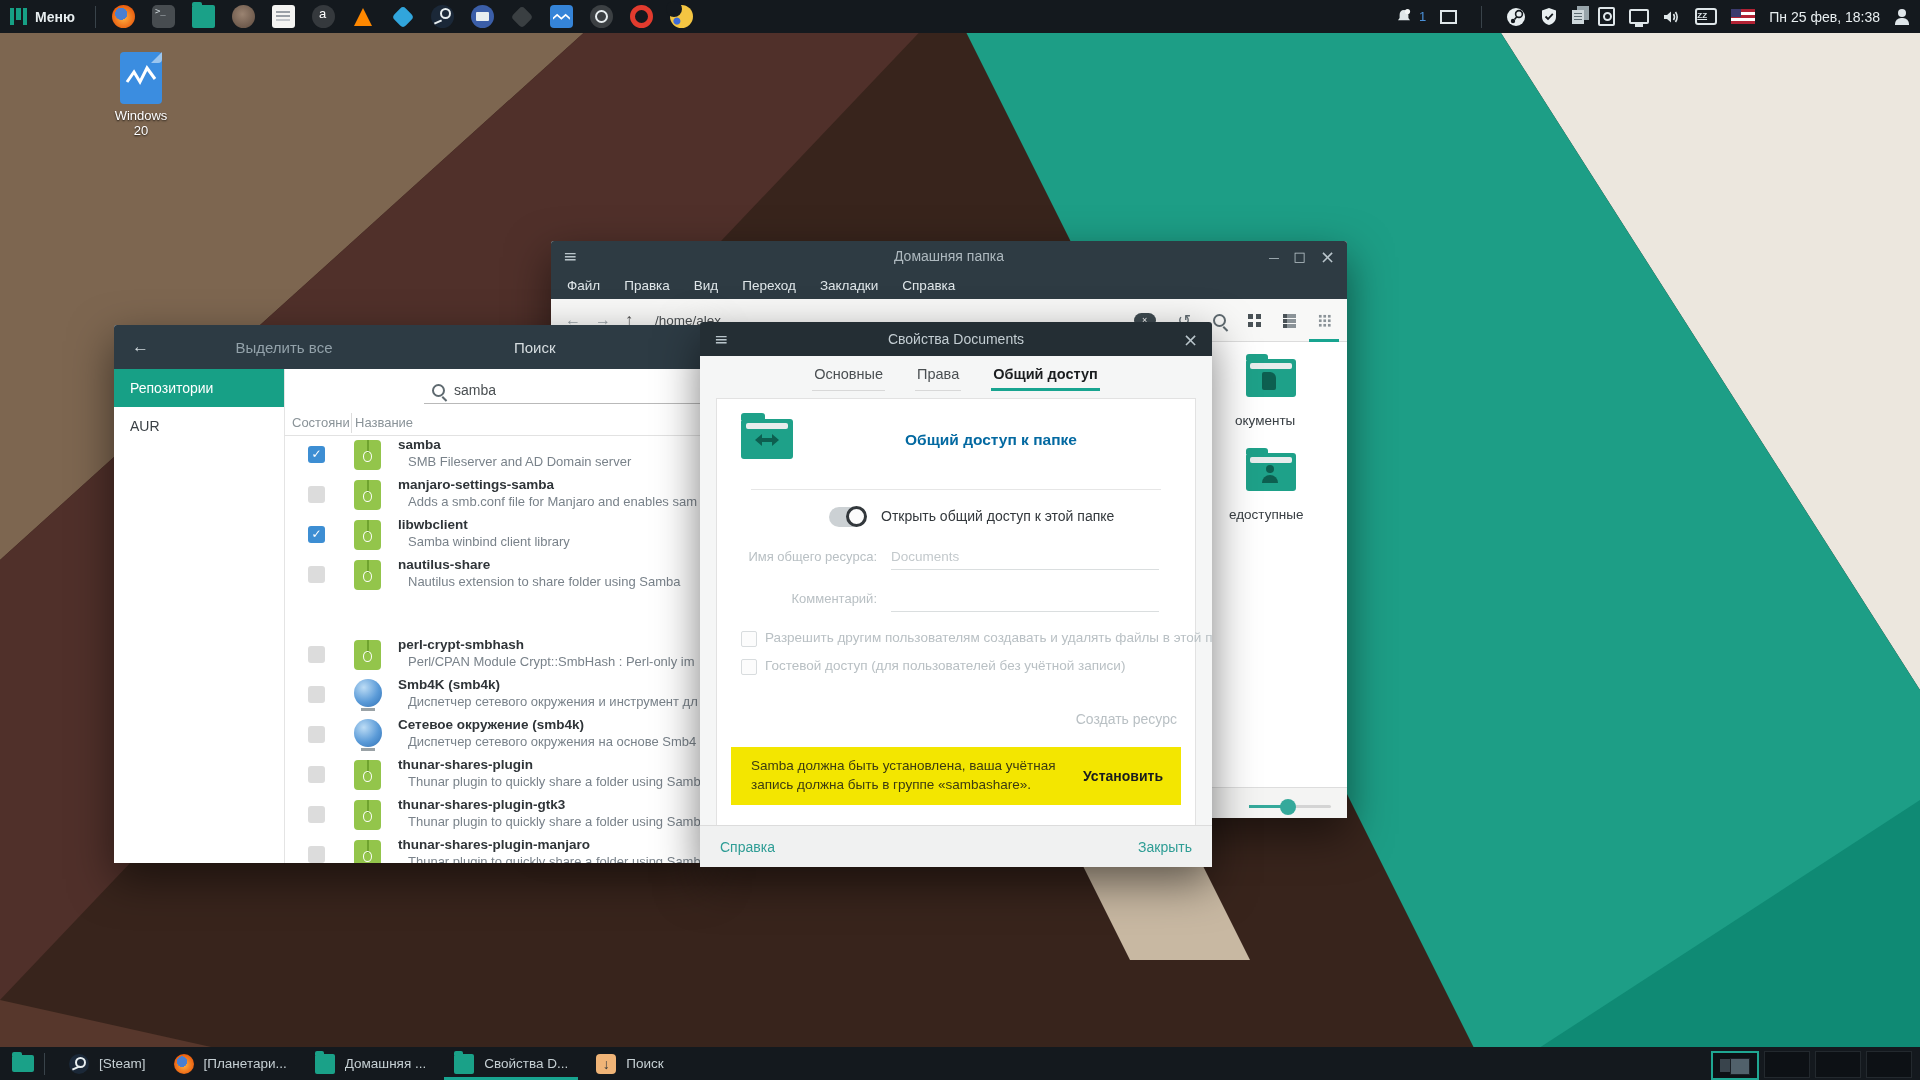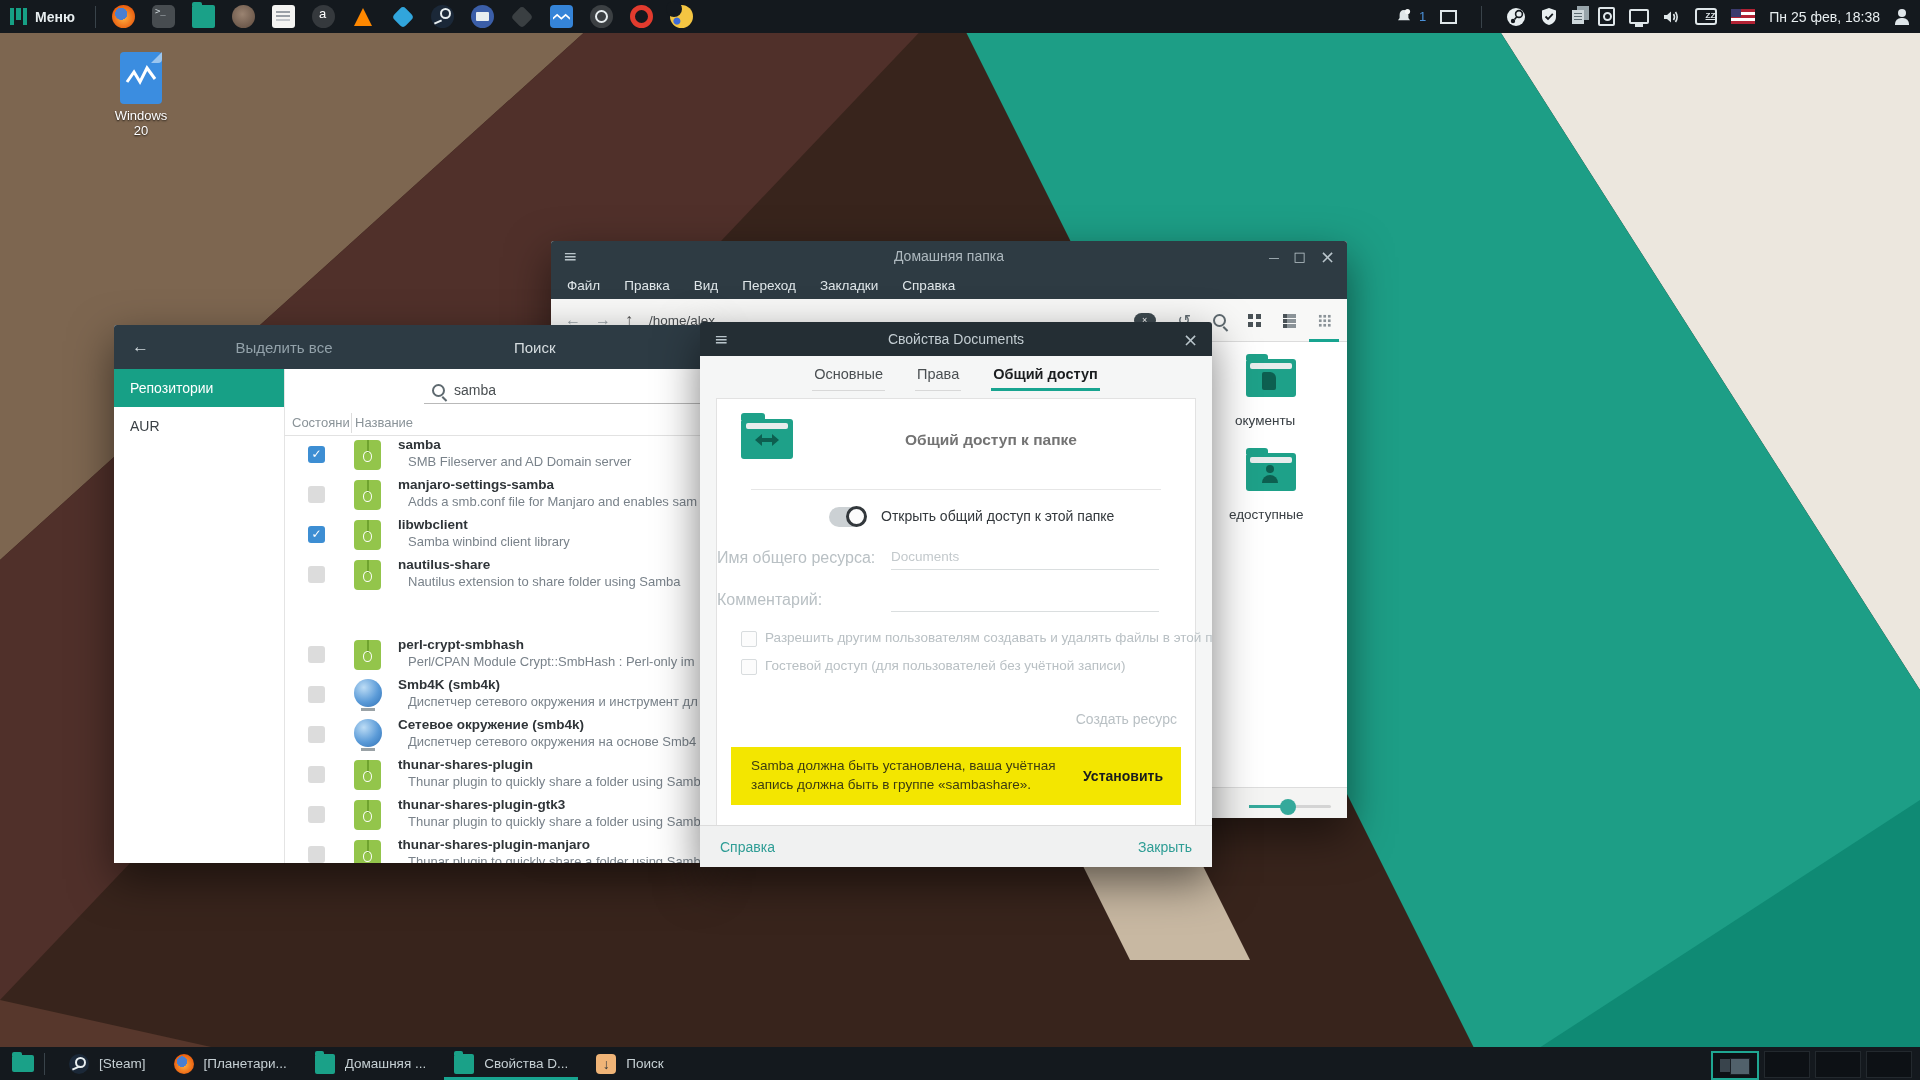--- a/index.html
+++ b/index.html
@@ -65,40 +65,40 @@
   .tray-person::before{content:"";position:absolute;left:4px;top:0;width:8px;height:8px;border-radius:50%;background:#dfe6e9;}
   .tray-person::after{content:"";position:absolute;left:1px;bottom:0;width:14px;height:7px;border-radius:6px 6px 0 0;background:#dfe6e9;}
   .ico-monitor{width:16px;height:11px;border:2px solid #dfe6e9;border-radius:2px;position:relative;}
   .ico-monitor::after{content:"";position:absolute;left:4px;bottom:-5px;width:8px;height:3px;background:#dfe6e9;}
   .ico-disk{width:13px;height:15px;border:2px solid #dfe6e9;border-radius:2px;position:relative;}
   .ico-disk::after{content:"";position:absolute;left:3px;top:3px;width:5px;height:5px;border:2px solid #dfe6e9;border-radius:50%;}
   .ico-notes{width:12px;height:14px;background:#cfd8dc;position:relative;box-shadow:5px -4px 0 #97a4aa;}
   .ico-notes::after{content:"";position:absolute;left:2px;top:3px;width:8px;height:1.5px;background:#5c6b72;box-shadow:0 3px 0 #5c6b72,0 6px 0 #5c6b72;}
   .ico-winstack{width:13px;height:10px;border:2px solid #dfe6e9;position:relative;background:#14191e;}
   .ico-winstack::before{content:"";position:absolute;left:-6px;top:-6px;width:13px;height:10px;border:2px solid #dfe6e9;background:#14191e;z-index:-1;}
-  .ico-zz{width:18px;height:13px;border:2px solid #dfe6e9;border-radius:3px;color:#dfe6e9;font-size:8px;font-weight:bold;text-align:right;line-height:12px;text-decoration:underline;}
+  .ico-zz{width:18px;height:13px;border:2px solid #dfe6e9;border-radius:3px;color:#dfe6e9;font-size:8px;font-weight:bold;text-align:left;line-height:12px;text-decoration:underline;}
   
   .win{position:absolute;box-shadow:0 16px 44px rgba(0,0,0,.5);border-radius:3px 3px 0 0;overflow:hidden;}
   .tbar{position:absolute;left:0;right:0;top:0;display:flex;align-items:center;color:#b9c5cb;}
   .glyph{font-family:"DejaVu Sans",sans-serif;}
   .ham::before{content:"≡";font-size:17px;}
   .wclose::before{content:"×";font-size:18px;}
   .wmin::before{content:"—";font-size:11px;}
   .wmax::before{content:"□";font-size:13px;}
   .magnifier{width:9px;height:9px;border:2px solid #5f6a70;border-radius:50%;position:relative;display:inline-block;}
   .magnifier::after{content:"";position:absolute;left:9px;top:10px;width:6px;height:2px;background:#5f6a70;transform:rotate(45deg);transform-origin:0 0;}
   
   #nemo{left:551px;top:241px;width:796px;height:577px;background:#fff;}
   #nemo .tbar{height:30px;background:#2e3b43;}
   #nemo .title{position:absolute;left:0;right:0;text-align:center;font-size:14px;color:#aeb9bf;}
   .menubar{position:absolute;left:0;right:0;top:30px;height:28px;background:#2e3b43;display:flex;align-items:center;gap:24px;padding-left:16px;color:#dfe6e9;font-size:13.5px;}
   .ntoolbar{position:absolute;left:0;right:0;top:58px;height:42px;background:#f8f8f7;border-bottom:1px solid #dcdcdc;display:flex;align-items:center;color:#7b8387;}
   .nav-arrow{font-size:16px;margin-left:14px;color:#9aa2a6;}
   .nav-up{color:#555;}
-  .npath{margin-left:16px;color:#4a4f52;font-size:13.5px;}
+  .npath{margin-left:22px;color:#4a4f52;font-size:13.5px;}
   .ntool-right{margin-left:auto;display:flex;align-items:center;gap:22px;margin-right:16px;}
   .clear-badge{width:22px;height:15px;background:#3e4a50;border-radius:8px;color:#fff;font-size:9px;text-align:center;line-height:15px;}
   .refresh::before{content:"↺";font-size:16px;color:#5f6a70;}
   .viewbtn{width:13px;height:13px;position:relative;}
   .view-grid i{position:absolute;width:5px;height:5px;background:#4a5257;}
   .view-grid i:nth-child(1){left:0;top:0;} .view-grid i:nth-child(2){right:0;top:0;}
   .view-grid i:nth-child(3){left:0;bottom:0;} .view-grid i:nth-child(4){right:0;bottom:0;}
   .view-list i{position:absolute;height:4px;background:#8b9398;left:0;right:0;}
   .view-list i::before{content:"";position:absolute;left:0;top:0;width:4px;height:4px;background:#4a5257;}
   .view-list i:nth-child(1){top:0;} .view-list i:nth-child(2){top:5px;} .view-list i:nth-child(3){top:10px;}
@@ -148,26 +148,26 @@
   #dlg .tbar{height:34px;background:#242e34;}
   #dlg .title{position:absolute;left:0;right:0;text-align:center;font-size:14px;color:#c3cdd2;}
   .dtabs{position:absolute;top:40px;left:0;right:0;display:flex;justify-content:center;gap:30px;}
   .dtab{font-size:14.5px;color:#4a4f52;padding:4px 2px 8px;border-bottom:1px solid #d8d8d8;}
   .dtab.active{font-weight:bold;color:#1a1d1f;border-bottom:3px solid #18a490;padding-bottom:6px;}
   .dcard{position:absolute;left:16px;right:16px;top:76px;height:428px;background:#fff;border:1px solid #e2e2e2;}
   .dfolder{position:absolute;left:24px;top:20px;width:52px;height:40px;background:#1ea189;border-radius:3px;}
   .dfolder::before{content:"";position:absolute;top:-6px;left:0;width:24px;height:7px;background:#1ea189;border-radius:3px 3px 0 0;}
   .dfolder::after{content:"";position:absolute;top:4px;left:5px;right:5px;height:6px;background:#e8ecec;border-radius:2px;}
   .dfolder svg{position:absolute;left:14px;top:13px;}
-  .dheading{position:absolute;left:90px;right:20px;top:32px;text-align:center;font-weight:bold;font-size:15.5px;color:#737373;}
+  .dheading{position:absolute;left:90px;right:20px;top:32px;text-align:center;font-weight:bold;font-size:15.5px;color:#0369a1;}
   .ddivider{position:absolute;left:34px;right:34px;top:90px;height:1px;background:#e6e6e6;}
   .dtoggle{position:absolute;left:112px;top:108px;width:36px;height:20px;background:#ccd1d4;border-radius:10px;}
   .dtoggle .knob{position:absolute;right:-2px;top:-1px;width:15px;height:15px;background:#fcfcfc;border:3.5px solid #33383c;border-radius:50%;}
   .dtoggle-label{position:absolute;left:164px;top:109px;font-size:14px;color:#33383c;}
-  .dfield-label{position:absolute;left:0;width:160px;text-align:left;font-size:16px;color:#b9c0c4;}
+  .dfield-label{position:absolute;left:0;width:160px;text-align:right;font-size:13px;color:#b9c0c4;}
   .dfield-value{position:absolute;left:174px;font-size:13.5px;color:#c3c9cc;}
   .dfield-line{position:absolute;left:174px;right:36px;height:1px;background:#dadedf;}
   .dcb{position:absolute;left:24px;width:14px;height:14px;border:1px solid #d8dcde;border-radius:2px;background:#fcfcfc;}
   .dcb-label{position:absolute;left:48px;font-size:13.5px;color:#b9c0c4;white-space:nowrap;}
   .dcreate{position:absolute;right:18px;top:312px;font-size:14px;color:#b9c0c4;}
   .dwarn{position:absolute;left:14px;right:14px;top:348px;height:58px;background:#f3e600;display:flex;align-items:center;}
   .dwarn-text{margin-left:20px;width:340px;font-size:13.5px;color:#3c3c10;line-height:1.4;}
   .dwarn-btn{margin-left:auto;margin-right:18px;font-weight:bold;font-size:14px;color:#191c1e;}
   .dfooter{position:absolute;left:0;right:0;bottom:0;height:41px;background:#f0f1f1;border-top:1px solid #dcdcdc;display:flex;align-items:center;}
   .dlink{font-size:14px;color:#2e9d95;}

